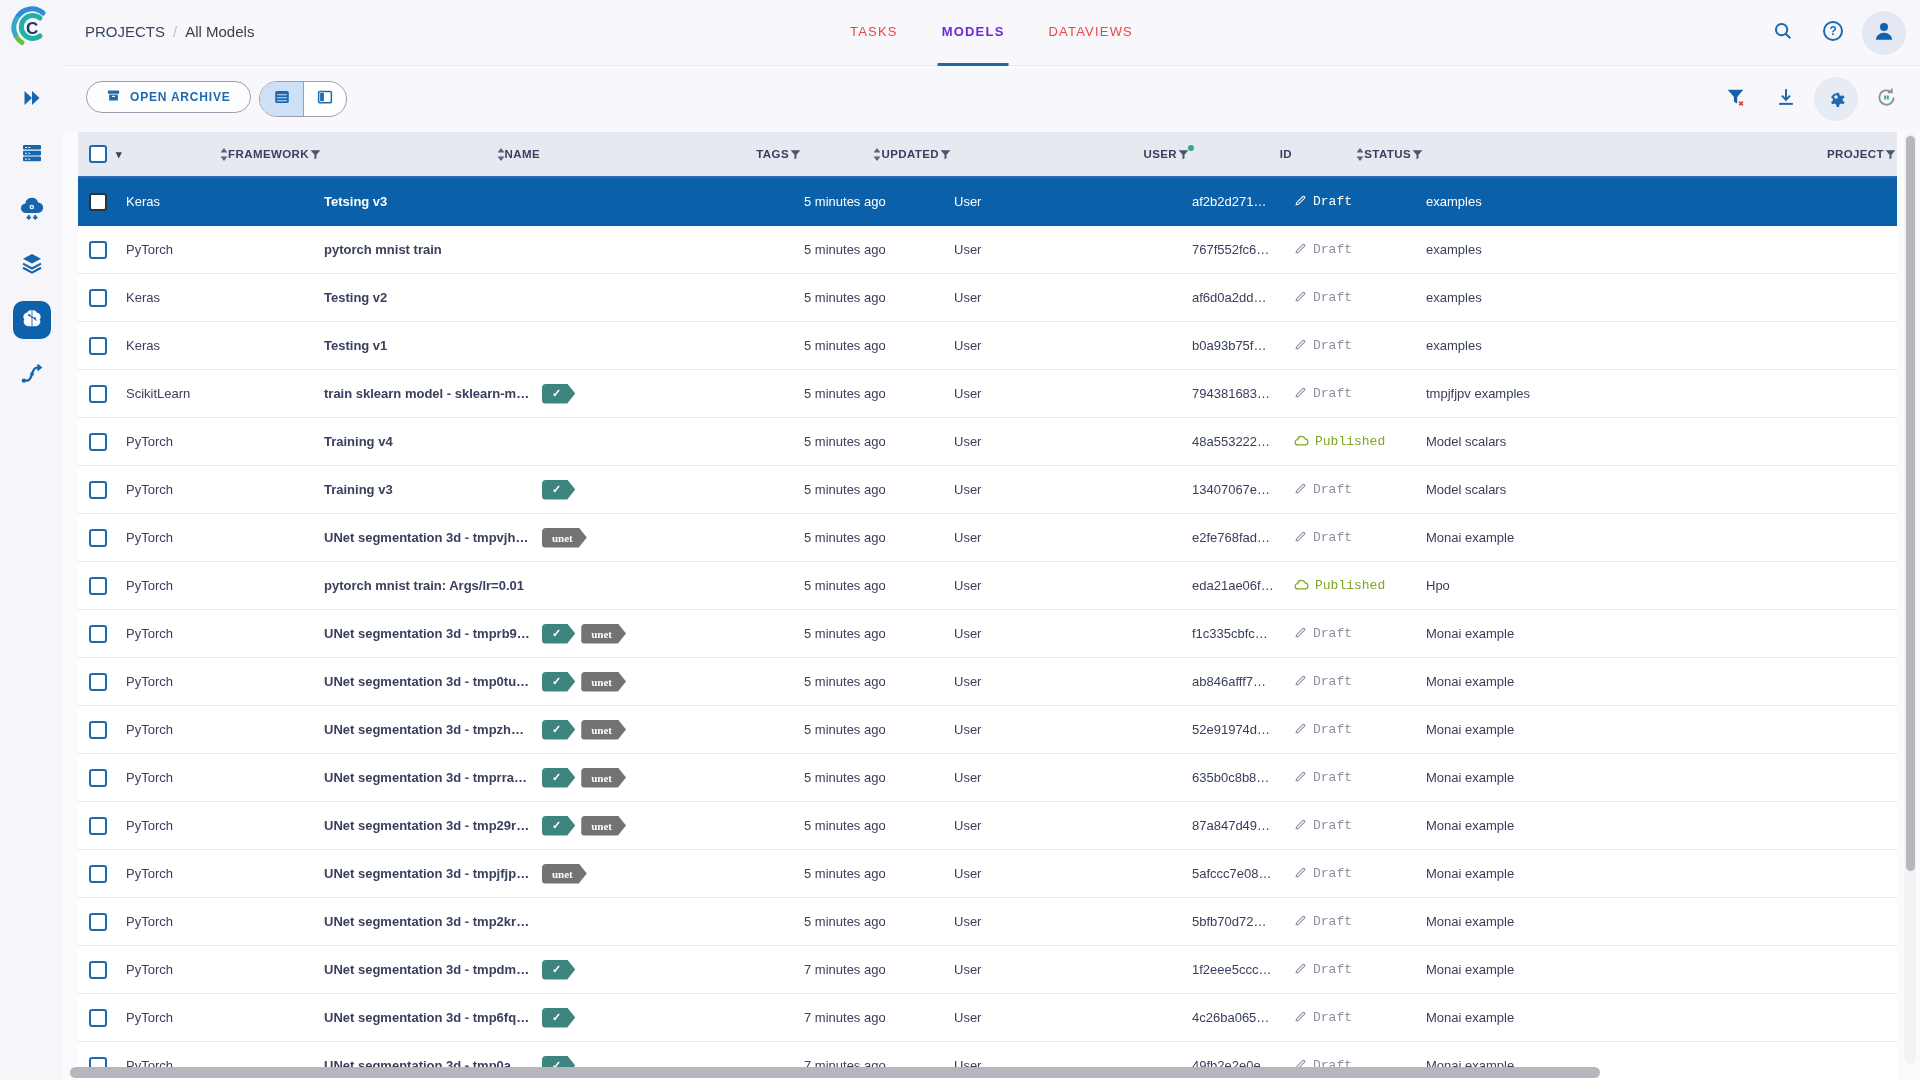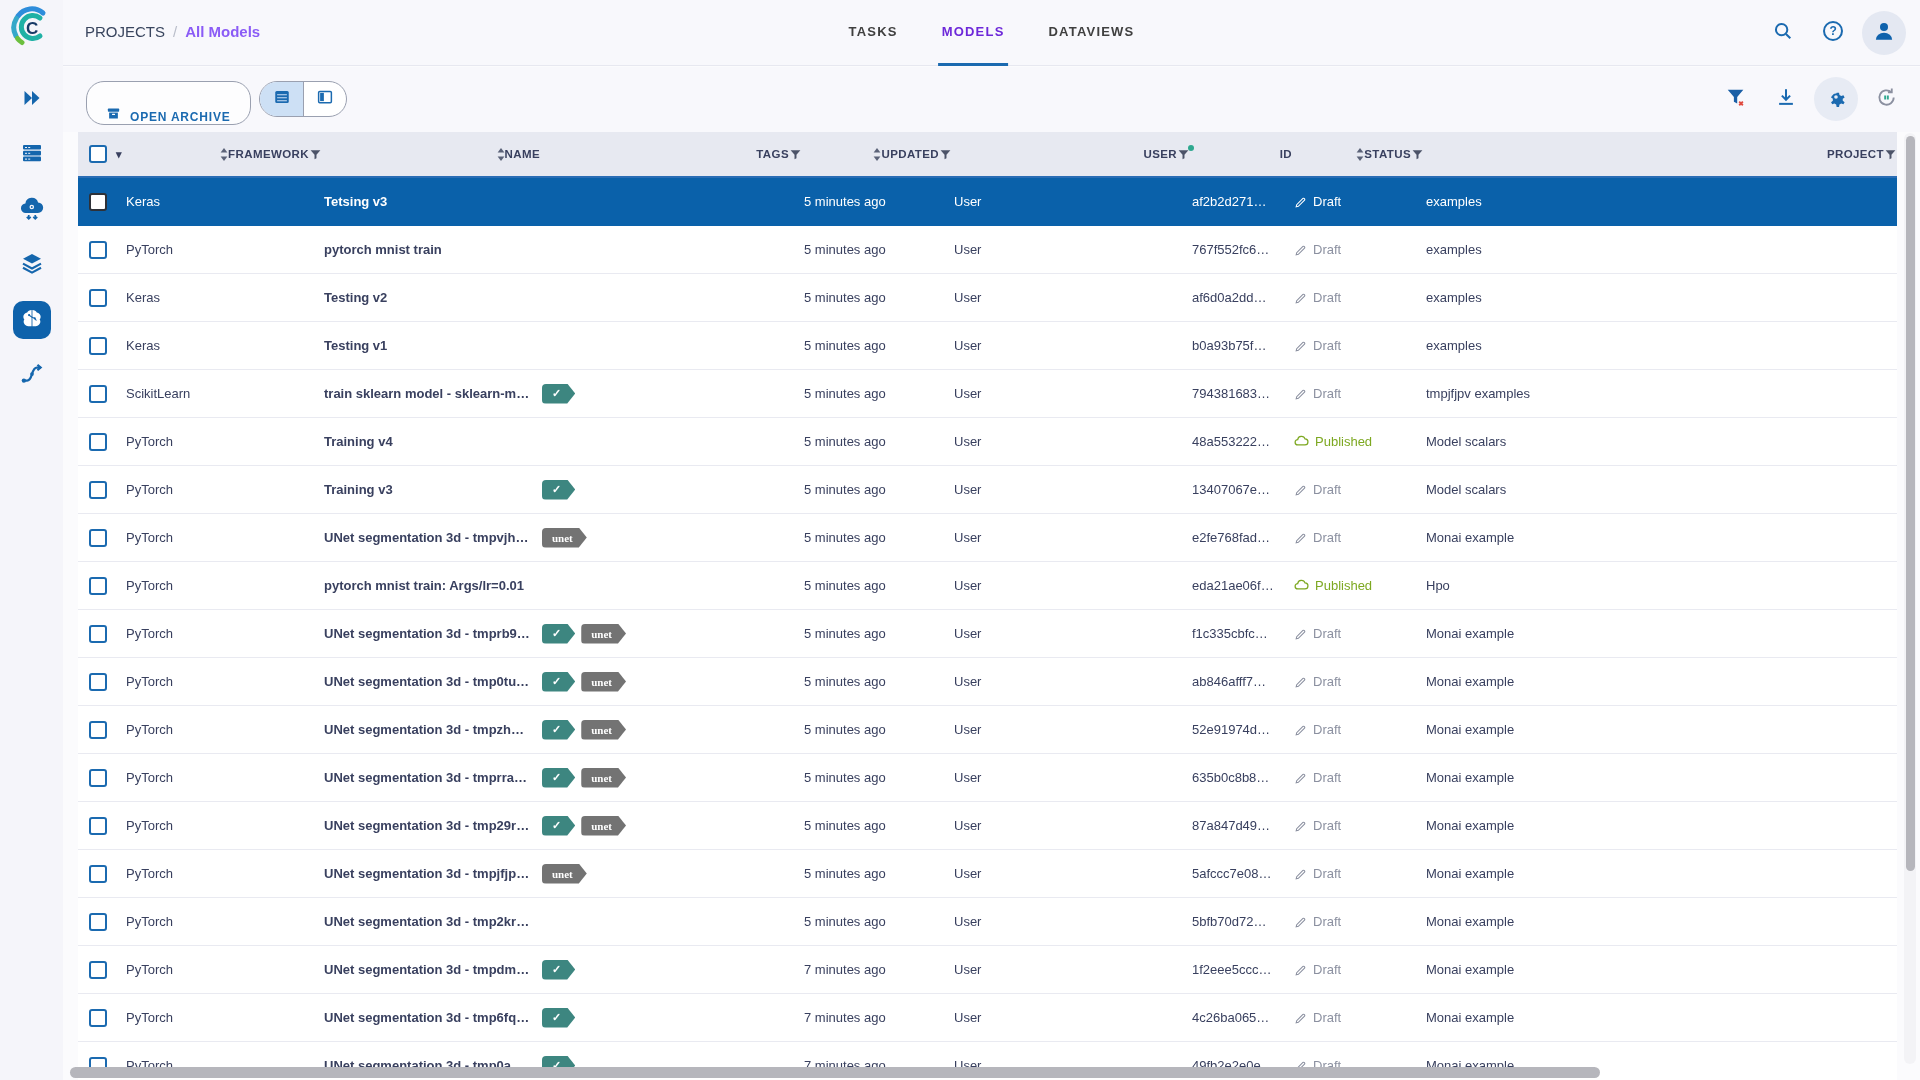--- a/index.html
+++ b/index.html
@@ -10,31 +10,31 @@
   .logo { width:44px; height:44px; margin-top:5px; }
   .nav-items { margin-top:32px; display:flex; flex-direction:column; gap:17px; align-items:center; }
   .nav-item { width:38px; height:38px; display:flex; align-items:center; justify-content:center; color:#1566ad; cursor:pointer; }
   .nav-item.active { background:#0e62ab; border-radius:10px; color:#ffffff; }
 
   
   .topbar { position:absolute; left:63px; top:0; right:0; height:66px; background:#f8f8fc; border-bottom:1px solid #e7e8f0; z-index:4; }
   .breadcrumb { position:absolute; left:22px; top:23px; font-size:15px; display:flex; gap:8px; align-items:flex-start; }
   .crumb-root { color:#39455e; }
   .crumb-sep { color:#b9bdc9; }
-  .crumb-current { color:#8b5cf6; font-weight:700; }
+  .crumb-current { color:#404040; font-weight:400; }
   .tabs { position:absolute; left:50%; transform:translateX(-50%); top:0; height:66px; display:flex; gap:36px; align-items:stretch; }
-  .tab { font-size:13px; letter-spacing:1.2px; color:#404040; display:flex; align-items:center; padding:0 4px; border-bottom:3px solid transparent; font-weight:700; cursor:pointer; }
+  .tab { font-size:13px; letter-spacing:1.2px; color:#ef4444; display:flex; align-items:center; padding:0 4px; border-bottom:3px solid transparent; font-weight:400; cursor:pointer; }
   .tab.active { color:#6d28d9; font-weight:700; border-bottom-color:#1b6ab0; }
   .topbar-icons { position:absolute; right:14px; top:11px; display:flex; align-items:center; gap:8px; }
   .icon-btn { width:42px; height:42px; display:flex; align-items:center; justify-content:center; color:#1b6ab0; cursor:pointer; }
   .avatar-circle { width:44px; height:44px; border-radius:50%; background:#e4e8f2; display:flex; align-items:center; justify-content:center; color:#0f62ac; cursor:pointer; }
 
   
   .toolbar { position:absolute; left:63px; top:67px; right:0; height:65px; background:#f8f8fc; z-index:4; }
-  .open-archive { position:absolute; left:23px; top:14px; height:44px; border:1px solid #9aa0b0; border-radius:18px; background:#fdfdfe; color:#1b6ab0; font-size:12px; font-weight:700; letter-spacing:.8px; display:flex; align-items:flex-end; gap:9px; padding:0 19px; cursor:pointer; }
+  .open-archive { position:absolute; left:23px; top:14px; height:32px; border:1px solid #9aa0b0; border-radius:18px; background:#fdfdfe; color:#1b6ab0; font-size:12px; font-weight:700; letter-spacing:.8px; display:flex; align-items:center; gap:9px; padding:0 19px; cursor:pointer; }
   .view-toggle { position:absolute; left:196px; top:14px; height:36px; border:1px solid #9aa0b0; border-radius:18px; overflow:hidden; display:flex; background:#ffffff; }
   .view-seg { width:43px; height:100%; display:flex; align-items:center; justify-content:center; color:#1b6ab0; cursor:pointer; }
   .view-seg.active { background:#cde0f5; }
   .view-seg + .view-seg { border-left:1px solid #9aa0b0; }
   .toolbar-icons { position:absolute; right:12px; top:10px; display:flex; gap:6px; align-items:center; }
   .tb-icon { width:44px; height:44px; display:flex; align-items:center; justify-content:center; color:#1b6ab0; cursor:pointer; position:relative; }
   .tb-icon.circle-bg { background:#e7ebf4; border-radius:50%; }
   .tb-icon.muted { color:#8b90a0; }
 
   
@@ -52,21 +52,21 @@
   .row.selected { background:#0a61aa; color:#ffffff; border-bottom-color:#0a61aa; }
   .cell { padding-left:2px; white-space:nowrap; overflow:hidden; text-overflow:ellipsis; padding-right:10px; }
   .cell-select { padding-left:11px; }
   .checkbox { width:18px; height:18px; border:2px solid #1b6ab0; border-radius:3px; background:#ffffff; cursor:pointer; }
   .row.selected .checkbox { border-color:#2e3138; }
   .name-cell { font-weight:700; }
   .tags-cell { display:flex; gap:6px; align-items:center; overflow:visible; }
   .tag { height:20px; display:inline-flex; align-items:center; color:#ffffff; font-size:11px; font-weight:700; padding:0 14px 0 10px; border-radius:4px; clip-path:polygon(0 0, calc(100% - 8px) 0, 100% 50%, calc(100% - 8px) 100%, 0 100%); }
   .tag.check { background:#3d8680; }
   .tag.label { background:#737373;font-family:Liberation Serif, serif; }
-  .status-cell { display:flex; align-items:flex-end; gap:6px; }
+  .status-cell { display:flex; align-items:flex-start; gap:6px;font-family:Liberation Mono, monospace; }
   .status-cell .st-icon { display:inline-flex; }
   .status-draft { color:#8b90a0; }
   .status-published { color:#7da821; }
   .row.selected .status-draft { color:#ffffff; }
 
   
   .vscroll { position:absolute; right:4px; top:133px; width:12px; height:931px; background:#f3f3f6; border-radius:6px; z-index:7; }
   .vscroll-thumb { position:absolute; top:3px; left:1.5px; width:9px; height:735px; background:#b6b6bc; border-radius:5px; cursor:pointer; }
   .hscroll { position:absolute; left:63px; bottom:1px; width:1846px; height:13px; z-index:8; }
   .hscroll-thumb { position:absolute; left:7px; top:1px; width:1530px; height:11px; background:#b6b6bc; border-radius:6px; cursor:pointer; }

